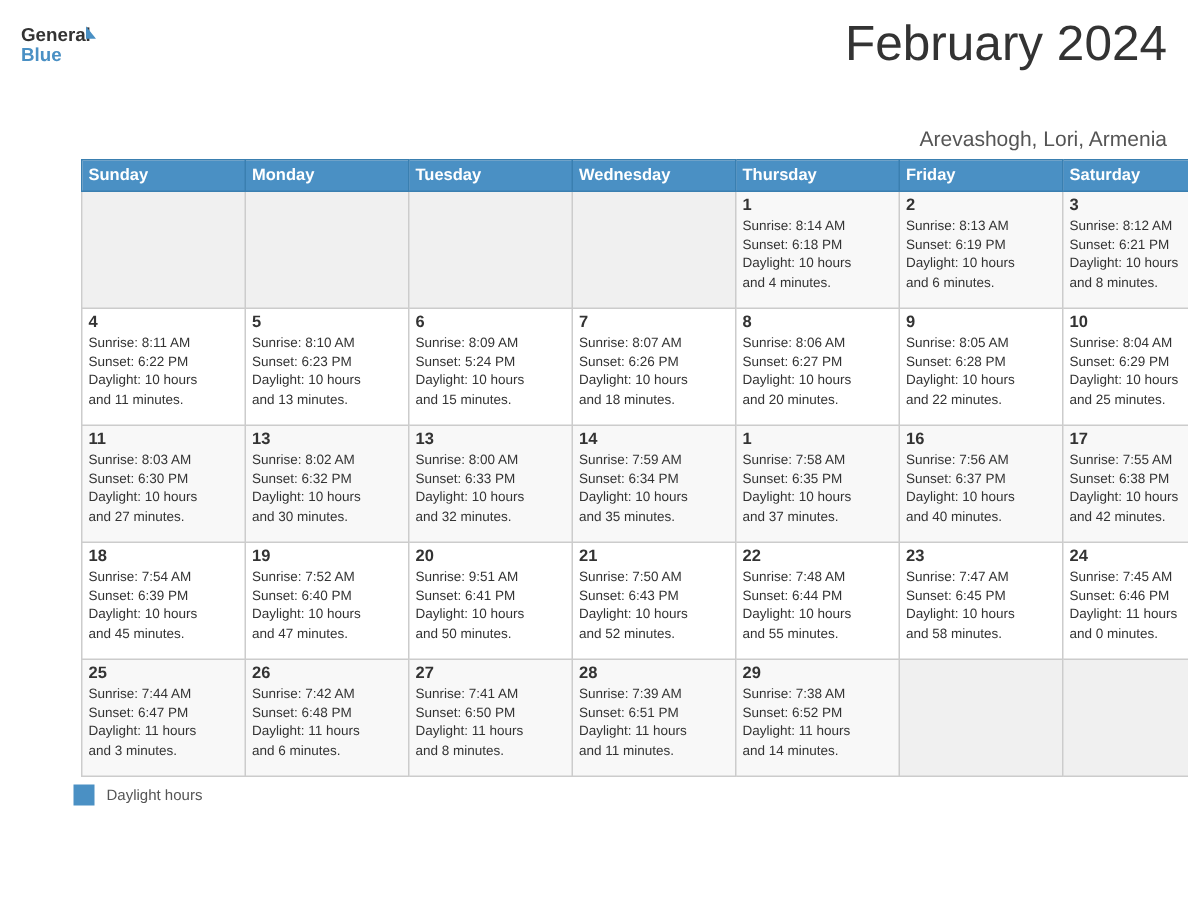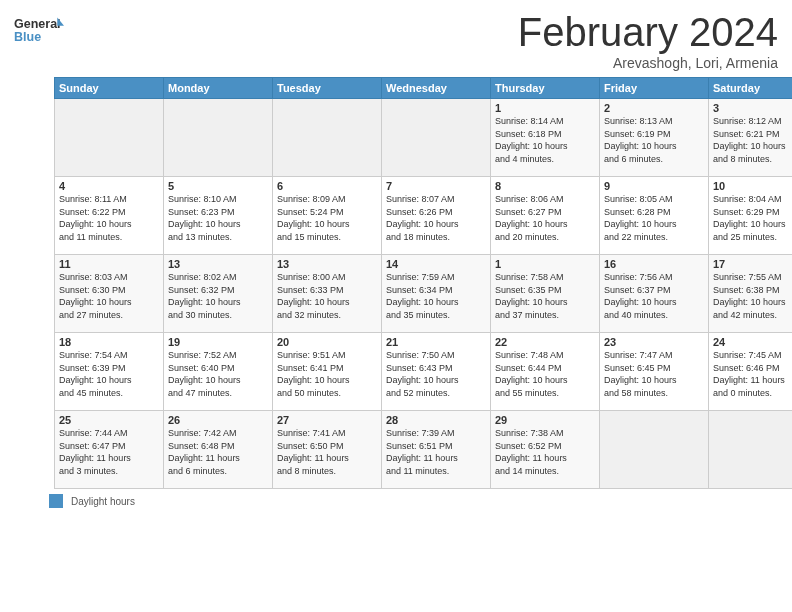--- a/index.html
+++ b/index.html
@@ -22,28 +22,29 @@
     }
     .logo {
       display: flex;
       align-items: center;
       gap: 4px;
     }
     .title-block {
       text-align: right;
     }
     .month-title {
-      font-size: 40px;
+      font-size: 33px;
       font-weight: normal;
       color: #333;
       text-align: center;
     }
     .subtitle {
       font-size: 14px;
       color: #555;
+      margin-top: 36px;
     }
     table {
       width: 100%;
       border-collapse: collapse;
       table-layout: fixed;
       margin-left: 40px;
     }
     thead tr th {
       background-color: #4a90c4;
       color: #fff;

